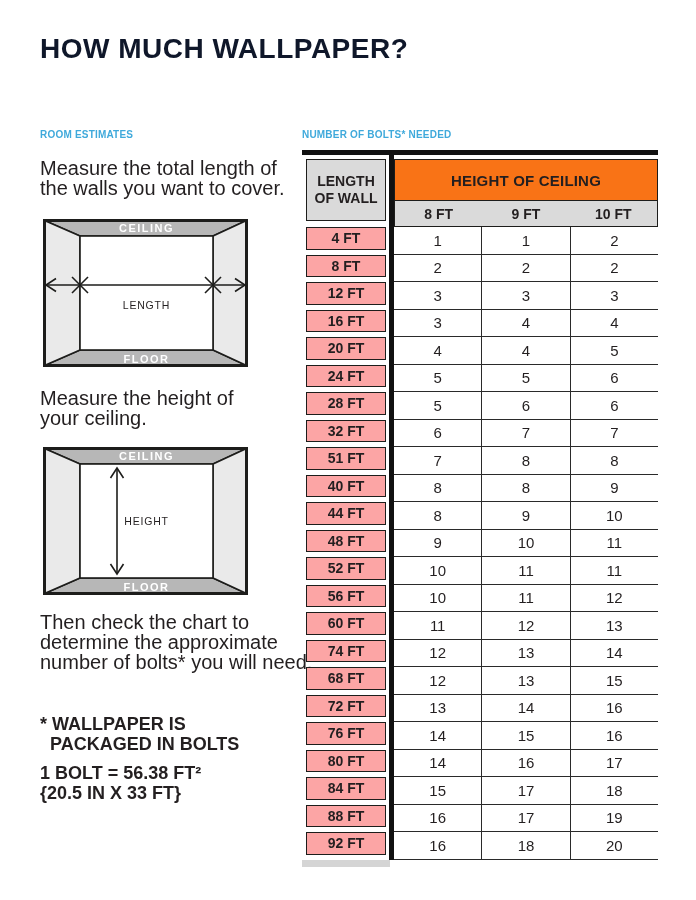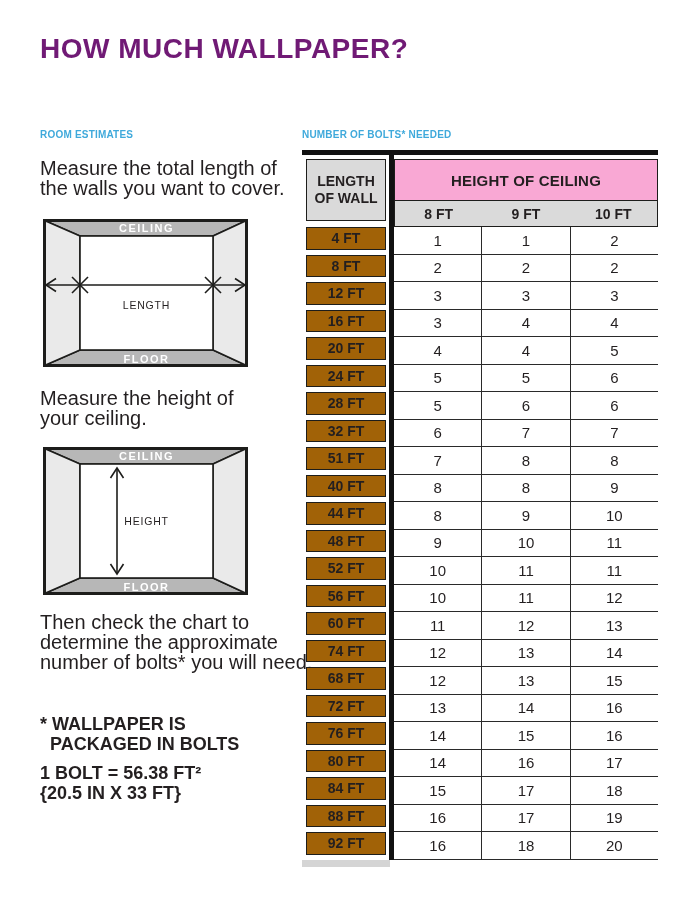--- a/index.html
+++ b/index.html
@@ -3,21 +3,21 @@
 <meta charset="utf-8">
 <style>
   * { margin:0; padding:0; box-sizing:border-box; }
   html,body { background:#ffffff; }
   .page {
     position:relative; width:696px; height:900px; background:#ffffff;
     font-family:"Liberation Sans", sans-serif; color:#231f20; overflow:hidden;
   }
   .title {
     position:absolute; left:40px; top:33px;
-    font-size:28px; font-weight:bold; letter-spacing:0.5px; color:#701a75;
+    font-size:28px; font-weight:bold; letter-spacing:0.5px; color:#0f172a;
   }
   .section-head {
     position:absolute; top:129px; font-size:10px; font-weight:bold;
     letter-spacing:0.2px; color:#3fa9db;
   }
   .head-left { left:40px; }
   .head-right { left:302px; width:356px; text-align:left; }
   .para {
     position:absolute; left:40px; font-size:20px; line-height:20px;
     white-space:pre-line; color:#231f20;
@@ -34,28 +34,28 @@
   .tbl-divider { position:absolute; left:87px; top:0; width:5px; height:710px; background:#111; }
   .col-wall { position:absolute; left:0; top:5px; width:84px; }
   .wall-header {
     margin:4px 0 6px 4px; width:80px; height:62px;
     background:#dadada; border:1.5px solid #1d1d1b;
     display:flex; align-items:center; justify-content:center; text-align:center;
     font-size:14px; font-weight:bold; line-height:17px; white-space:pre-line;
   }
   .wall-cell {
     margin:0 0 5px 4px; width:80px; height:22.5px;
-    background:#a16207; border:1.5px solid #1d1d1b;
+    background:#fca5a5; border:1.5px solid #1d1d1b;
     display:flex; align-items:center; justify-content:center;
     font-size:14px; font-weight:bold;
   }
   .wall-footer { margin-left:0; width:88px; height:7px; background:#d5d5d5; }
   .col-data { position:absolute; left:92px; top:5px; width:264px; }
   .grp-header {
-    margin-top:4px; height:42px; background:#f9a8d4; border:1.5px solid #1d1d1b;
+    margin-top:4px; height:42px; background:#f97316; border:1.5px solid #1d1d1b;
     display:flex; align-items:center; justify-content:center;
     font-size:15px; font-weight:bold; letter-spacing:0.2px;
   }
   .sub-header {
     height:26px; background:#dadada; border:1.5px solid #1d1d1b; border-top:none;
     display:flex;
   }
   .sub-cell {
     flex:1; display:flex; align-items:center; justify-content:center;
     font-size:14px; font-weight:bold;

